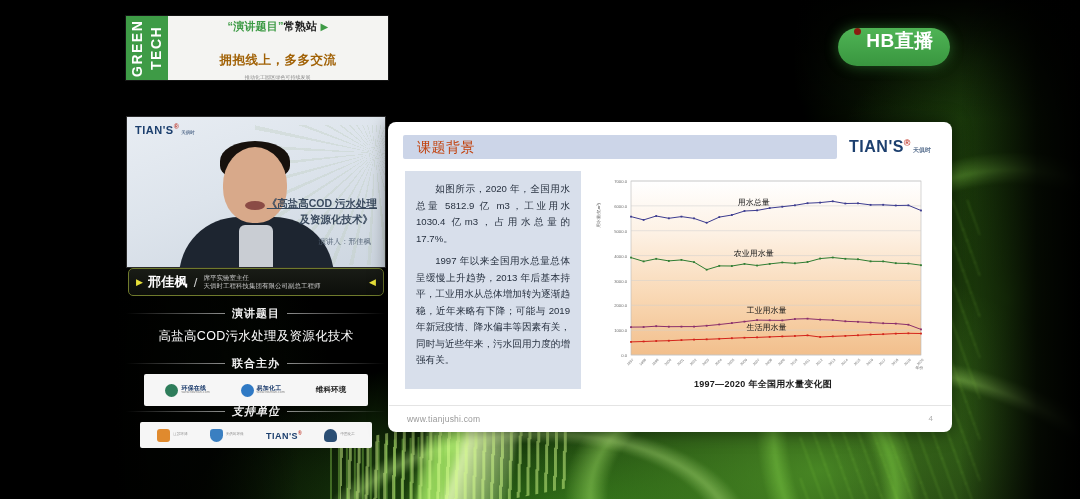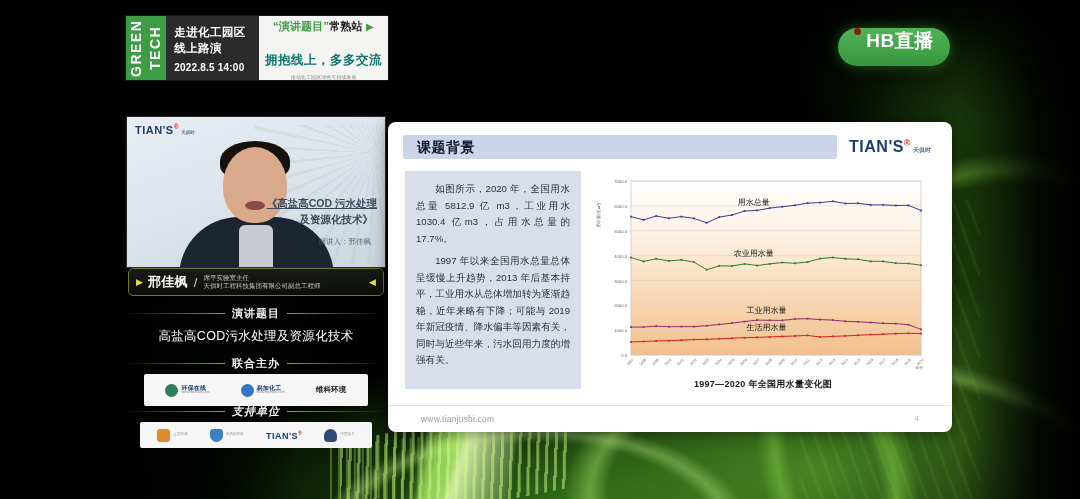--- a/index.html
+++ b/index.html
@@ -82,21 +82,21 @@
   }
   .bd-l1 { font-size: 11.5px; font-weight: 700; line-height: 1.35; letter-spacing: .4px; }
   .bd-date { font-size: 10px; font-weight: 700; margin-top: 5px; letter-spacing: .2px; }
   .banner-white {
     flex: 1; background: #f4f4f2; padding: 7px 6px 4px;
     display: flex; flex-direction: column; align-items: center; justify-content: center;
   }
   .bw-l1 { font-size: 11px; font-weight: 700; color: #1d1d1d; letter-spacing: .2px; white-space: nowrap; }
   .bw-l1 .grn { color: #3e9b46; }
   .bw-l1 .tri { color: #3e9b46; font-size: 10px; }
-  .bw-l2 { font-size: 12.5px; font-weight: 700; color: #0f766e; margin-top: 18px; letter-spacing: .5px; white-space: nowrap; }
+  .bw-l2 { font-size: 12.5px; font-weight: 700; color: #a16207; margin-top: 18px; letter-spacing: .5px; white-space: nowrap; }
   .bw-l3 { font-size: 5.5px; color: #8b8b8b; margin-top: 5px; transform: scale(.92); white-space: nowrap; }
 
   
   .hb-badge {
     position: absolute; left: 838px; top: 28px; width: 112px; height: 38px;
     background: linear-gradient(180deg,#4fb455,#39963f); border-radius: 19px;
     display: flex; align-items: flex-start; justify-content: center; gap: 5px;
     box-shadow: 0 0 14px rgba(70,180,70,.45);
   }
   .hb-dot { width: 7px; height: 7px; border-radius: 50%; background: #8b1c10; }
@@ -173,21 +173,21 @@
     position: absolute; left: 388px; top: 122px; width: 564px; height: 310px;
     background: #fff; border-radius: 8px; border: 1px solid rgba(255,255,255,.55);
     box-shadow: 0 0 18px rgba(0,0,0,.5); overflow: hidden;
   }
   .slide-head { position: relative; height: 44px; }
   .slide-head-bar {
     position: absolute; left: 14px; top: 12px; width: 434px; height: 24px;
     background: #ccd5e8; border-radius: 2px;
   }
   .slide-title {
-    position: absolute; left: 28px; top: 16px; font-size: 14px; font-weight: 700; color: #0f172a;
+    position: absolute; left: 28px; top: 16px; font-size: 14px; font-weight: 400; color: #c2410c;
     letter-spacing: .5px;
   }
   .slide-logo { position: absolute; right: 20px; top: 15px; font-size: 16px; font-weight: 700; color: #1c3f6e; letter-spacing: .5px; }
   .slide-logo sup { color: #c0392b; font-size: 9px; }
   .slide-logo .tiny { font-size: 6px; color: #5a7190; letter-spacing: 0; margin-left: 2px; }
 
   .slide-body { position: relative; padding: 4px 16px 0; display: flex; gap: 10px; }
   .text-card {
     width: 176px; background: #d8dfeb; padding: 10px 11px;
     font-size: 9.6px; line-height: 1.72; color: #26303f; text-align: justify;
@@ -198,21 +198,21 @@
 
   .chart-wrap { flex: 1; position: relative; }
   .chart-caption {
     position: absolute; left: 0; right: 0; bottom: -2px; text-align: center;
     font-size: 9px; font-weight: 700; color: #1a1a1a; letter-spacing: .3px;
   }
   .chart-svg { display: block; }
 
   .slide-foot { position: absolute; left: 0; right: 0; bottom: 0; height: 26px;
     border-top: 1px solid #e4e4e4; display: flex; align-items: center; justify-content: space-between;
-    padding: 0 32px; }
+    padding: 0 18px; }
   .foot-url { font-size: 8.5px; color: #9a9a9a; letter-spacing: .2px; }
   .foot-page { font-size: 8px; color: #b0b0b0; }
 </style>
 </head>
 <body>
 
 <div id="stage">
 
   <div class="bg-art">
     <div class="bg-base"></div>
@@ -225,25 +225,20 @@
     <div class="slats"></div>
     <div class="slats2"></div>
     <div class="vignette-l"></div>
     <div class="vignette-top"></div>
     <div class="vignette-r"></div>
   </div>
 
   <div class="banner">
     <div class="banner-greentech">
       <span class="gt-vert">GREEN TECH</span>
-    </div>
-    <div class="banner-dark">
-      <span class="bd-l1">走进化工园区</span>
-      <span class="bd-l1">线上路演</span>
-      <span class="bd-date">2022.8.5 14:00</span>
     </div>
     <div class="banner-white">
       <span class="bw-l1">
         <span class="grn">“演讲题目”</span><span>常熟站</span>&nbsp;<span class="tri">▶</span>
       </span>
       <span class="bw-l2">拥抱线上，多多交流</span>
       <span class="bw-l3">推动化工园区绿色可持续发展</span>
     </div>
   </div>
 

